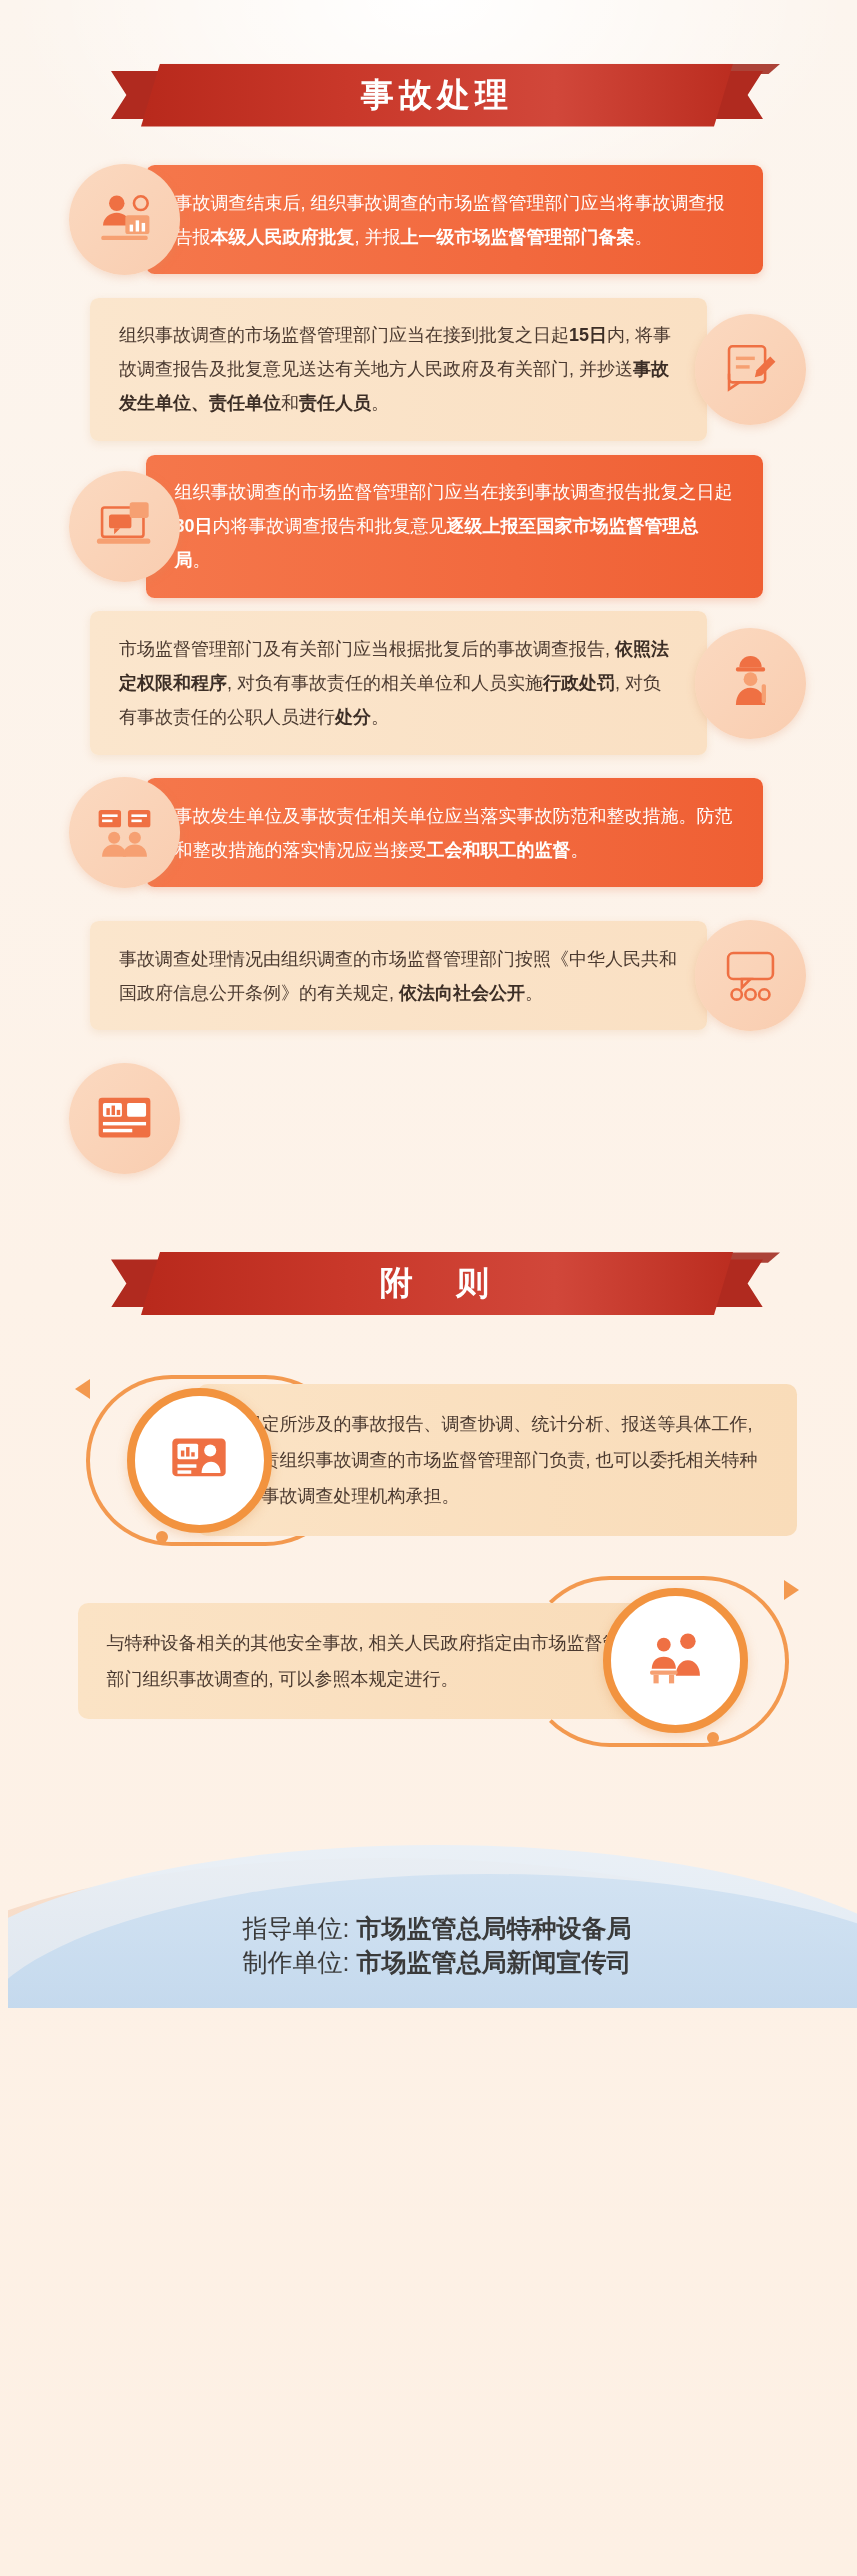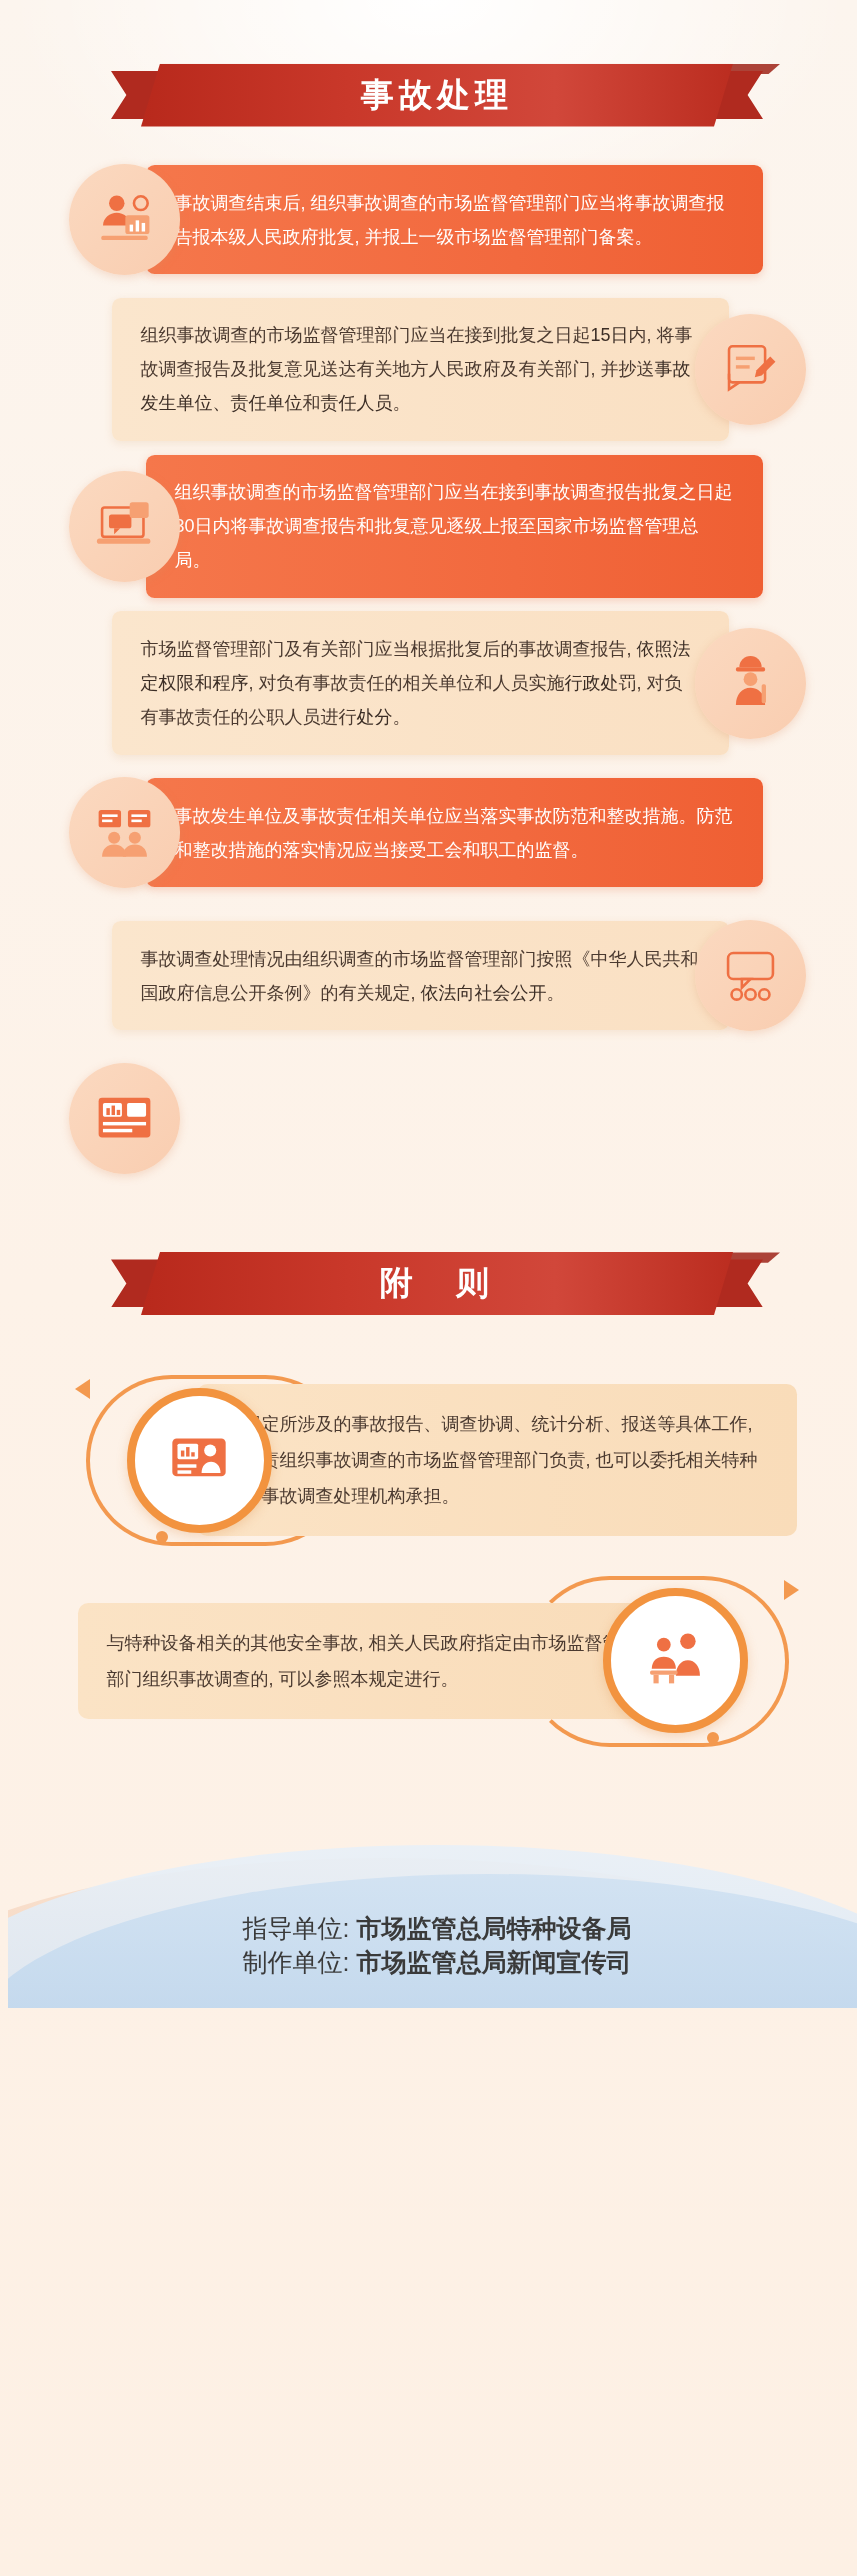--- a/index.html
+++ b/index.html
@@ -93,21 +93,21 @@
   }
   .row {
     position: relative;
     width: 737px;
     margin: 0 auto 13.7px auto;
     display: flex;
     align-items: center;
     min-height: 129px;
   }
   .row.left-icon { justify-content: flex-start; }
-  .row.right-icon { justify-content: flex-end; }
+  .row.right-icon { justify-content: center; }
 
   .icon-bubble {
     position: absolute;
     width: 111px;
     height: 111px;
     border-radius: 50%;
     display: flex;
     align-items: center;
     justify-content: center;
     z-index: 3;
@@ -136,21 +136,21 @@
     margin-left: 77px;
     box-shadow: 0 2.6px 8.6px rgba(226, 109, 64, .25);
   }
   .card.cream {
     background: linear-gradient(90deg, #fbe6cd 0%, #fae0c3 100%);
     color: #4b3a30;
     width: 617px;
     margin-right: 77px;
     box-shadow: 0 2.6px 8.6px rgba(216, 170, 120, .2);
   }
-  .card b { font-weight: normal; }
+  .card b { font-weight: bold; }
   .card.cream b { color: #3c2e26; }
   .card.orange b { color: #ffffff; }
 
   
   .appendix {
     width: 858px;
     display: flex;
     flex-direction: column;
     align-items: center;
   }

